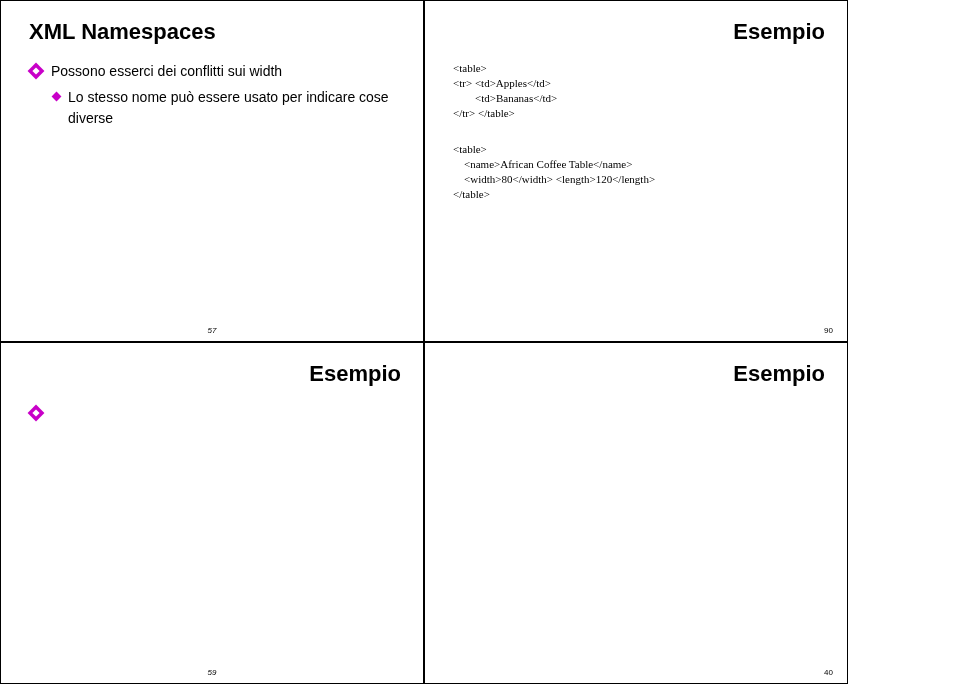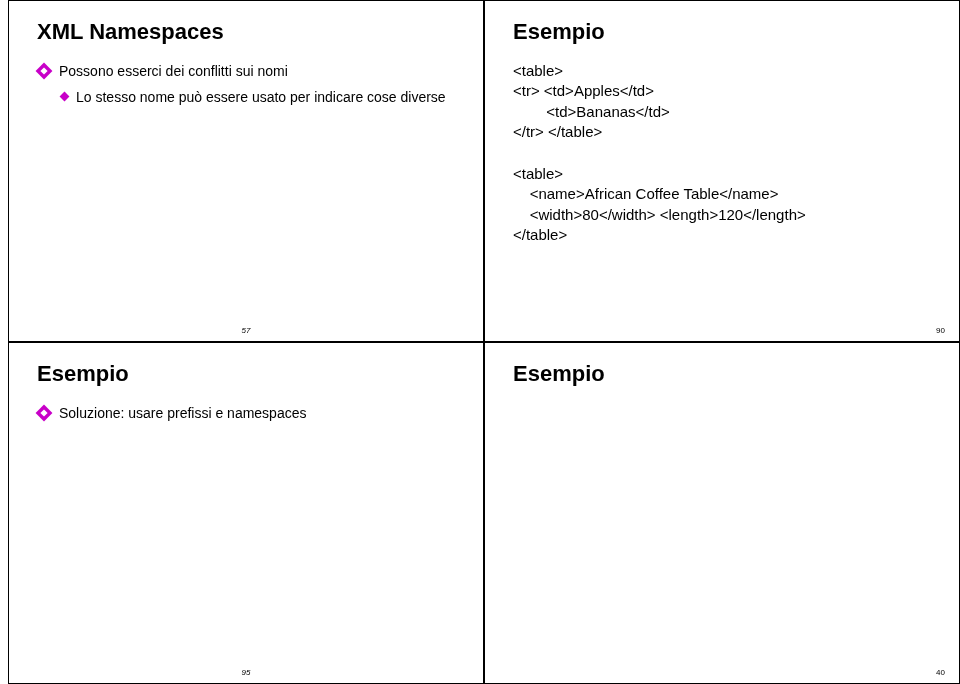--- a/index.html
+++ b/index.html
@@ -7,38 +7,37 @@
     width: 960px;
     height: 684px;
     font-family: Verdana, Geneva, sans-serif;
     background: #fff;
     position: relative;
   }
   .grid {
     display: grid;
     grid-template-columns: 1fr 1fr;
     grid-template-rows: 1fr 1fr;
-    width: 960px;
+    width: 848px;
     height: 684px;
-    padding-left: 8px;
   }
   .slide {
     border: 1px solid #000;
     padding: 18px 22px 8px 28px;
     position: relative;
     display: flex;
     flex-direction: column;
   }
   .title {
     font-size: 22px;
     font-weight: bold;
     color: #000;
     margin-bottom: 16px;
   }
-  .title.center { text-align: left; }
+  .title.center { text-align: right; }
   .body { flex: 1; font-size: 14px; line-height: 1.45; color: #000; }
   .bullet1 { display: flex; align-items: flex-start; margin-bottom: 6px; }
   .bullet1 .icon {
     width: 14px; height: 14px;
     background: #c800c8;
     margin-right: 8px;
     margin-top: 3px;
     flex-shrink: 0;
     transform: rotate(45deg) scale(0.85);
   }
@@ -52,41 +51,41 @@
   }
   .bullet2 { display: flex; align-items: flex-start; margin-left: 24px; margin-bottom: 20px; }
   .bullet2 .icon {
     width: 7px; height: 7px;
     background: #c800c8;
     transform: rotate(45deg);
     margin-right: 8px;
     margin-top: 6px;
     flex-shrink: 0;
   }
-  .code { font-family: Liberation Sans, sans-serif; font-size: 15px; white-space: pre; line-height: 1.35; }
+  .code { font-family: Liberation Serif, serif; font-size: 11px; white-space: pre; line-height: 1.35; }
   .pagenum {
     position: absolute;
     bottom: 6px;
     right: 14px;
     font-size: 8px;
     color: #000;
   }
   .pagenum.left { left: 50%; right: auto; transform: translateX(-50%); font-style: italic; }
 </style>
 </head>
 <body>
 
 <div class="grid">
 
   <div class="slide">
     <div class="title">XML Namespaces</div>
     <div class="body">
       <div class="bullet1">
         <span class="icon"></span>
-        <span>Possono esserci dei conflitti sui nomi</span>
+        <span>Possono esserci dei conflitti sui width</span>
       </div>
       <div class="bullet2">
         <span class="icon"></span>
         <span>Lo stesso nome può essere usato per indicare cose diverse</span>
       </div>
     </div>
     <div class="pagenum left">57</div>
   </div>
 
   <div class="slide">
@@ -103,24 +102,23 @@
 &lt;/table&gt;</div>
     </div>
     <div class="pagenum">90</div>
   </div>
 
   <div class="slide">
     <div class="title center">Esempio</div>
     <div class="body">
       <div class="bullet1">
         <span class="icon"></span>
-        <span>Soluzione: usare prefissi e namespaces</span>
       </div>
     </div>
-    <div class="pagenum left">95</div>
+    <div class="pagenum left">59</div>
   </div>
 
   <div class="slide">
     <div class="title center">Esempio</div>
     <div class="body">
       <div style="height:22px"></div>
     </div>
     <div class="pagenum">40</div>
   </div>
 

